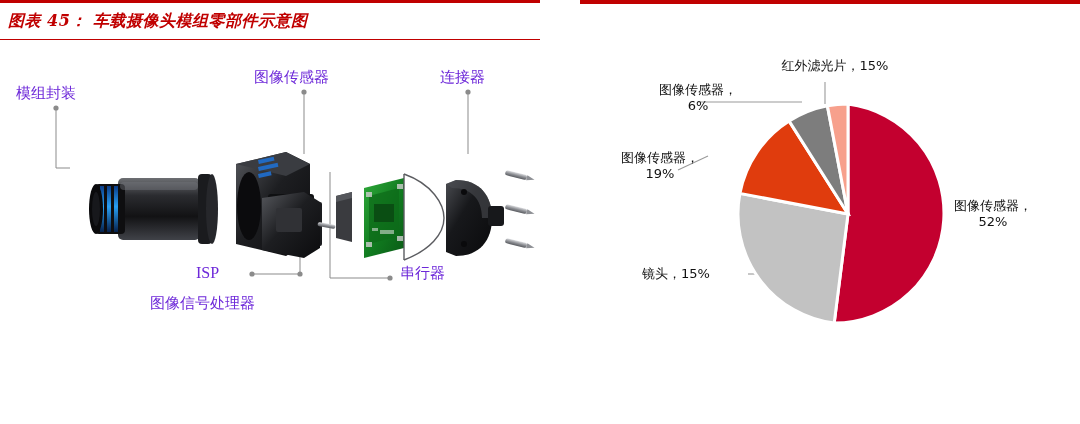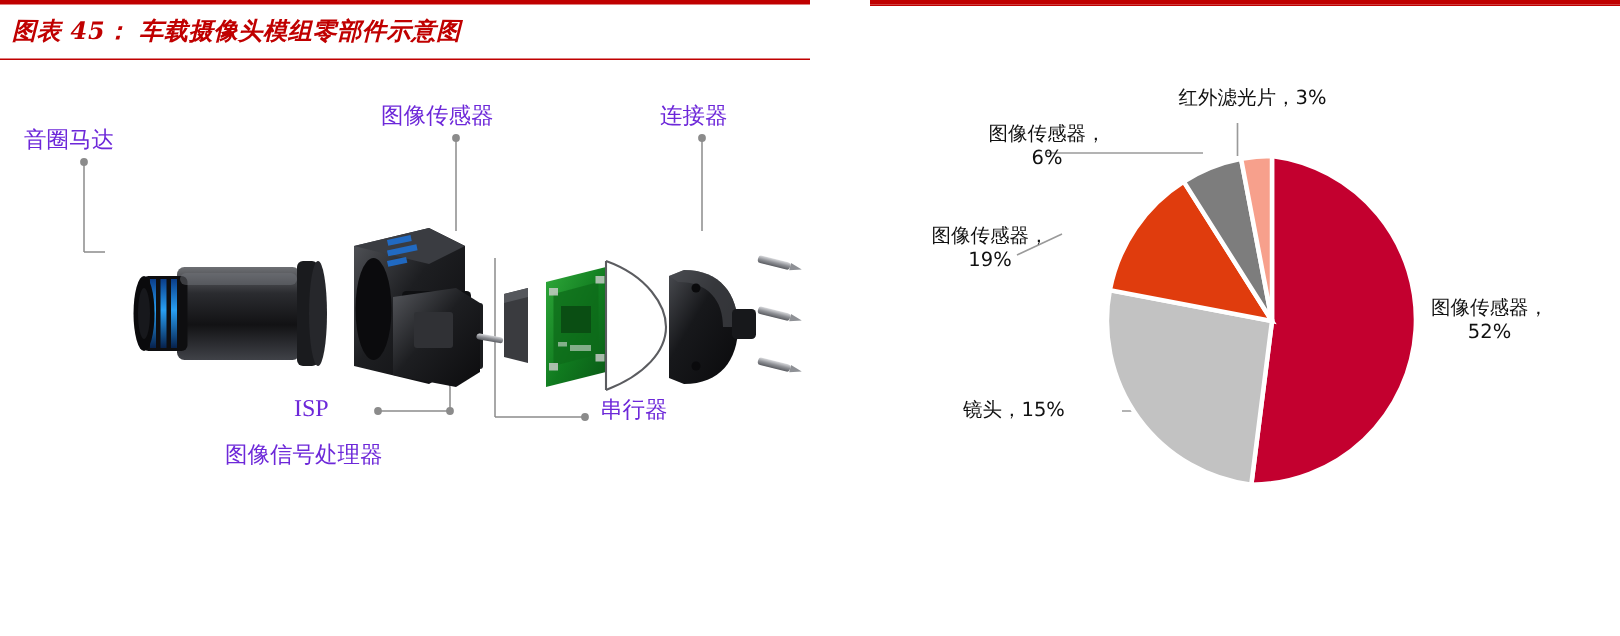--- a/index.html
+++ b/index.html
@@ -211,21 +211,21 @@
             <g transform="translate(506,192) rotate(14)">
               <rect x="0" y="0" width="22" height="5" rx="2" fill="url(#metal)"></rect>
               <polygon points="22,0 30,2.5 22,5" fill="#8e9095"></polygon>
             </g>
             <g transform="translate(318,176) rotate(10)">
               <rect x="0" y="0" width="18" height="4" rx="2" fill="url(#metal)"></rect>
             </g>
           </g>
         </svg>
 
-        <div class="dlabel" style="left:16px;top:38px;">音圈马达</div>
+        <div class="dlabel" style="left:16px;top:38px;">模组封装</div>
 
         <div class="dlabel" style="left:254px;top:22px;">图像传感器</div>
 
         <div class="dlabel" style="left:440px;top:22px;">连接器</div>
 
         <div class="dlabel isp" style="left:196px;top:218px;">ISP</div>
 
         <div class="dlabel" style="left:150px;top:248px;">图像信号处理器</div>
 
         <div class="dlabel" style="left:400px;top:218px;">串行器</div>
@@ -258,21 +258,21 @@
             <path d="M0,0 L-13.8,109.1 A110,110 0 0,1 -108.1,-20.6 Z" fill="#C2C2C2"></path>
 
             <path d="M0,0 L-108.1,-20.6 A110,110 0 0,1 -58.8,-92.9 Z" fill="#E03C0D"></path>
 
             <path d="M0,0 L-58.8,-92.9 A110,110 0 0,1 -20.6,-108.1 Z" fill="#7D7D7D"></path>
 
             <path d="M0,0 L-20.6,-108.1 A110,110 0 0,1 0,-110 Z" fill="#F7A08C"></path>
           </g>
         </svg>
 
-        <div class="plabel ctr" style="left:170px;top:12px;width:170px;">红外滤光片，3%</div>
+        <div class="plabel ctr" style="left:170px;top:12px;width:170px;">红外滤光片，15%</div>
 
         <div class="plabel ctr" style="left:58px;top:36px;width:120px;">
           <span>图像传感器，</span><br>
           <span>6%</span>
         </div>
 
         <div class="plabel ctr" style="left:20px;top:104px;width:120px;">
           <span>图像传感器，</span><br>
           <span>19%</span>
         </div>

